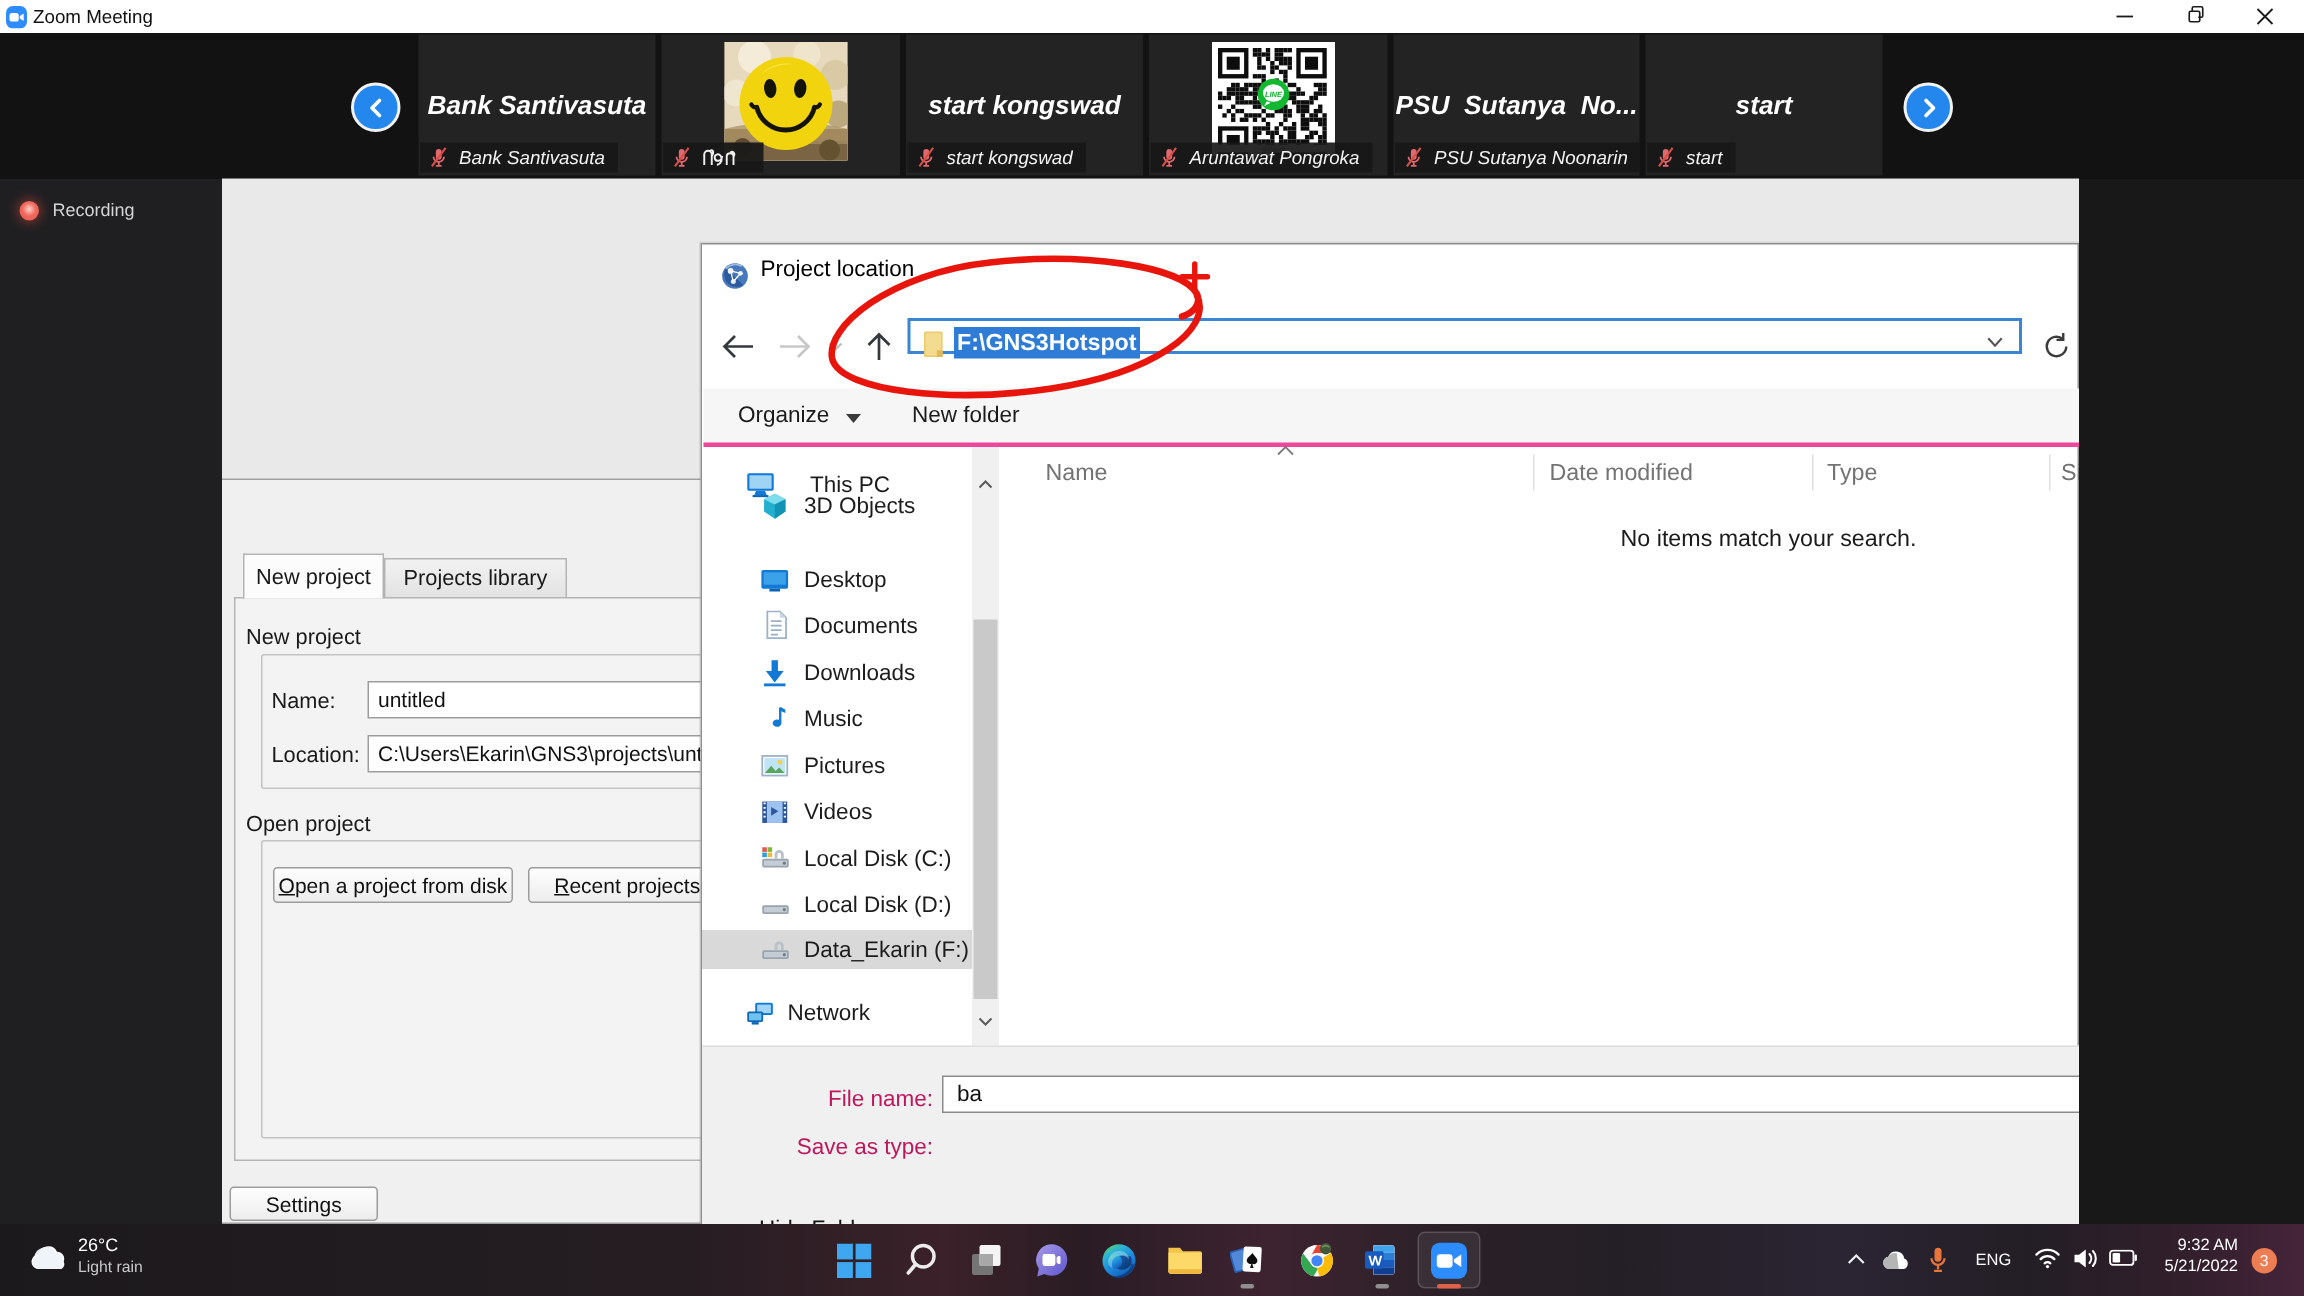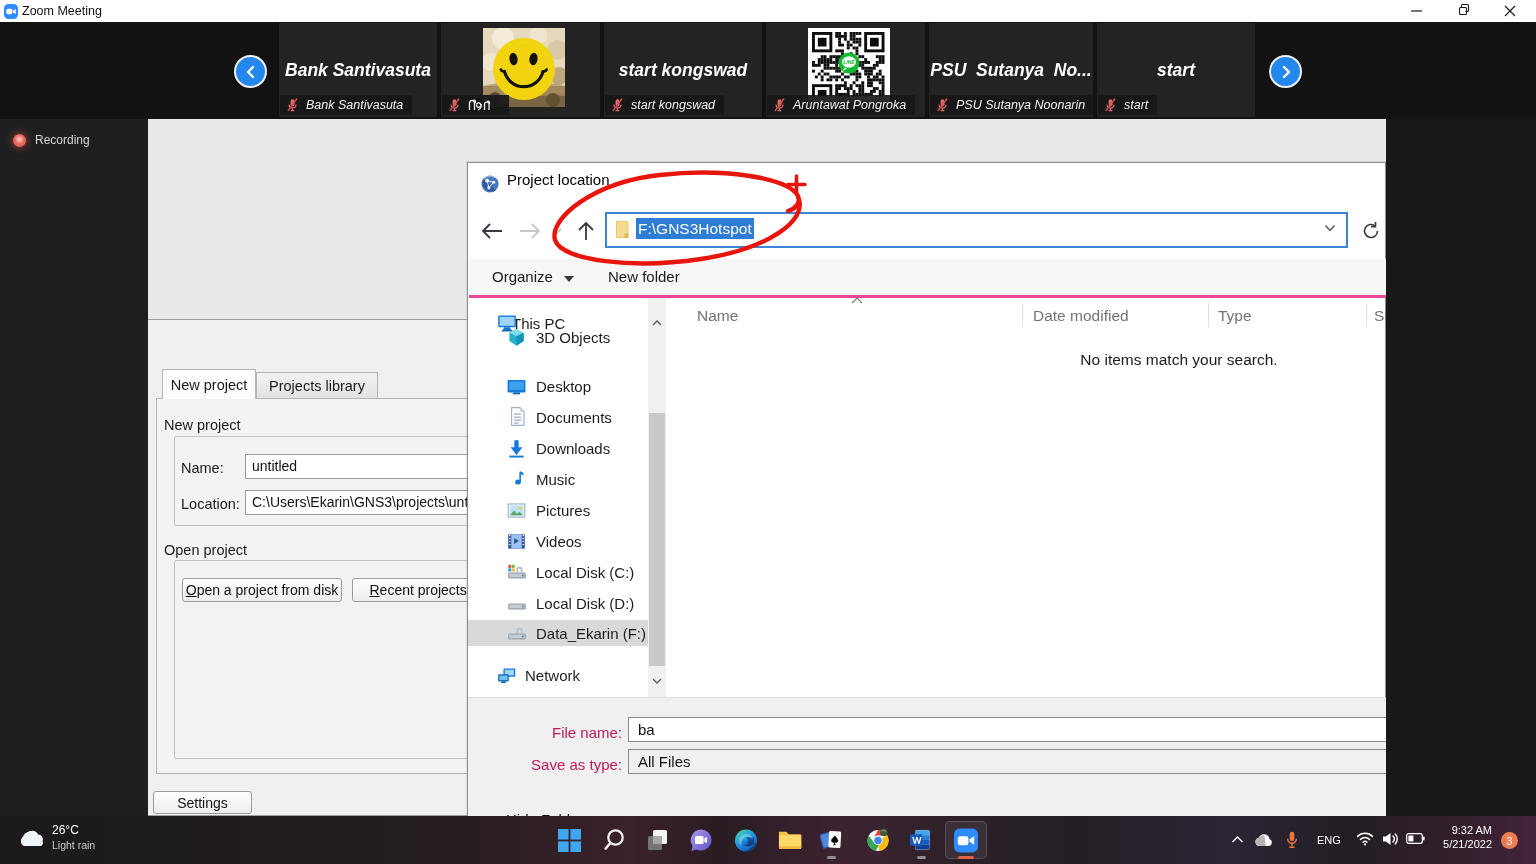--- a/index.html
+++ b/index.html
@@ -35,21 +35,21 @@
 #tab2 { left:108px; top:52px; width:122px; height:27px; background:linear-gradient(#f2f2f2,#e2e2e2); border:1px solid #b4b4b4; border-bottom:none; }
 #tabpanel { position:absolute; left:8px; top:78px; width:360px; height:376px; background:#f3f3f3; border:1px solid #b4b4b4; }
 .grpbox { position:absolute; border:1px solid #c3c3c3; border-radius:2px; }
 .pwlabel { position:absolute; font-size:14.5px; color:#1a1a1a; }
 .pwfield { position:absolute; height:25px; background:#fff; border:1px solid #9c9c9c; font-size:14px; color:#111; line-height:23px; padding-left:6px; white-space:nowrap; overflow:hidden; }
 .pwbtn { position:absolute; height:24px; background:linear-gradient(#fefefe,#ededed); border:1px solid #9c9c9c; border-radius:3px; font-size:14px; color:#111; display:flex; align-items:center; justify-content:center; }
 
 
 #fd { position:absolute; left:319px; top:43px; width:919px; height:654px; background:#fff; border:1px solid #8f8f8f; box-shadow:0 0 0 1px rgba(0,0,0,.08); }
 #fd .ttltxt { position:absolute; left:39px; top:8px; font-size:15px; color:#000; }
-#addr { position:absolute; left:137px; top:49px; width:743px; height:36px; background:#fff; border:2px solid #3a86d4; }
+#addr { position:absolute; left:137px; top:49px; width:743px; height:24px; background:#fff; border:2px solid #3a86d4;font-weight:bold; }
 #addrsel { position:absolute; left:29px; top:4px; height:21px; background:#2e7cd6; color:#fff; font-size:15.5px; line-height:21px; padding:0 2px; }
 #toolbar { position:absolute; left:1px; top:96px; width:917px; height:39px; background:#f6f6f7; border-bottom:3px solid #ec4899; }
 #toolbar .t1 { position:absolute; left:23px; top:9px; font-size:15px; color:#1b1b1b; }
 #toolbar .t2 { position:absolute; left:139px; top:9px; font-size:15px; color:#1b1b1b; }
 #sidebar { position:absolute; left:0; top:135px; width:180px; height:399px; background:#fff; }
 .sbitem { position:absolute; height:26px; width:180px; display:flex; align-items:center; font-size:15px; color:#1c1c1c; }
 .sbitem svg { position:absolute; }
 #sbscroll { position:absolute; left:180px; top:135px; width:18px; height:399px; background:#f0f0f0; }
 #sbthumb { position:absolute; left:1px; top:115px; width:16px; height:253px; background:#c9c9c9; }
 #hdr { position:absolute; left:198px; top:138px; width:721px; height:26px; font-size:15.5px; color:#737373; }
@@ -529,21 +529,21 @@
       </div>
 
       <div id="sidebar"></div>
       <div class="sbitem" style="top:147px">
           <svg style="left:29px;top:3px" width="20" height="19" viewBox="0 0 17 16">
             <rect x="1" y="2" width="15" height="10" rx="1" fill="#1279d7"></rect>
             <rect x="2.2" y="3.2" width="12.6" height="7.6" fill="#9fd4f5"></rect>
             <path d="M6 12h5l1 2.4H5z" fill="#1279d7"></path>
             <rect x="4" y="14.4" width="9" height="1.2" fill="#0f65b5"></rect>
           </svg>
-          <span style="margin-left:44px">This PC</span>
+          <span style="margin-left:72px">This PC</span>
         </div>
       <div class="sbitem" style="top:161px">
           <svg style="left:39px;top:4px" width="19" height="19" viewBox="0 0 16 16">
             <path d="M8 1l6 3v7l-6 4-6-4V4z" fill="#22b0ce"></path>
             <path d="M8 1l6 3-6 3L2 4z" fill="#7fdcec"></path>
             <path d="M8 7v8l6-4V4z" fill="#1293b5"></path>
           </svg>
           <span style="margin-left:68px">3D Objects</span>
         </div>
       <div class="sbitem" style="top:210px">
@@ -656,21 +656,20 @@
         <span class="abs" style="left:552px;top:6px">Type</span>
         <div class="hsep" style="left:700px"></div>
         <span class="abs" style="left:708px;top:6px">Size</span>
       </div>
       <div id="noitems">No items match your search.</div>
 
       <div id="fdfoot">
         <div class="ftlabel" style="left:4px;top:26px">File name:</div>
         <div class="ftfield" style="top:19px;background:#fff">ba</div>
         <div class="ftlabel" style="left:4px;top:58px">Save as type:</div>
-        <div class="ftfield" style="top:51px;background:#f0f0f0">All Files</div>
         <div class="abs" style="left:38px;top:113px;width:110px;height:6px;overflow:hidden;font-size:15px;color:#111">Hide Folders</div>
       </div>
     </div>
   </div>
 
   <div id="recording"><span id="recdot"></span>Recording</div>
 
   <svg class="abs" style="left:540px;top:150px;z-index:40" width="290" height="170" viewBox="0 0 290 170">
     <path d="M258 47 C 269 70, 228 99, 161 109 C 94 119, 22 111, 15 90 C 9 68, 54 32, 120 25 C 181 18, 248 27, 258 46 C 261 53, 255 59, 248 61" fill="none" stroke="#e8150d" stroke-width="4.4" stroke-linecap="round"></path>
     <path d="M256.5 26v17M248 34.5h17" stroke="#e8150d" stroke-width="3.6" stroke-linecap="round"></path>

